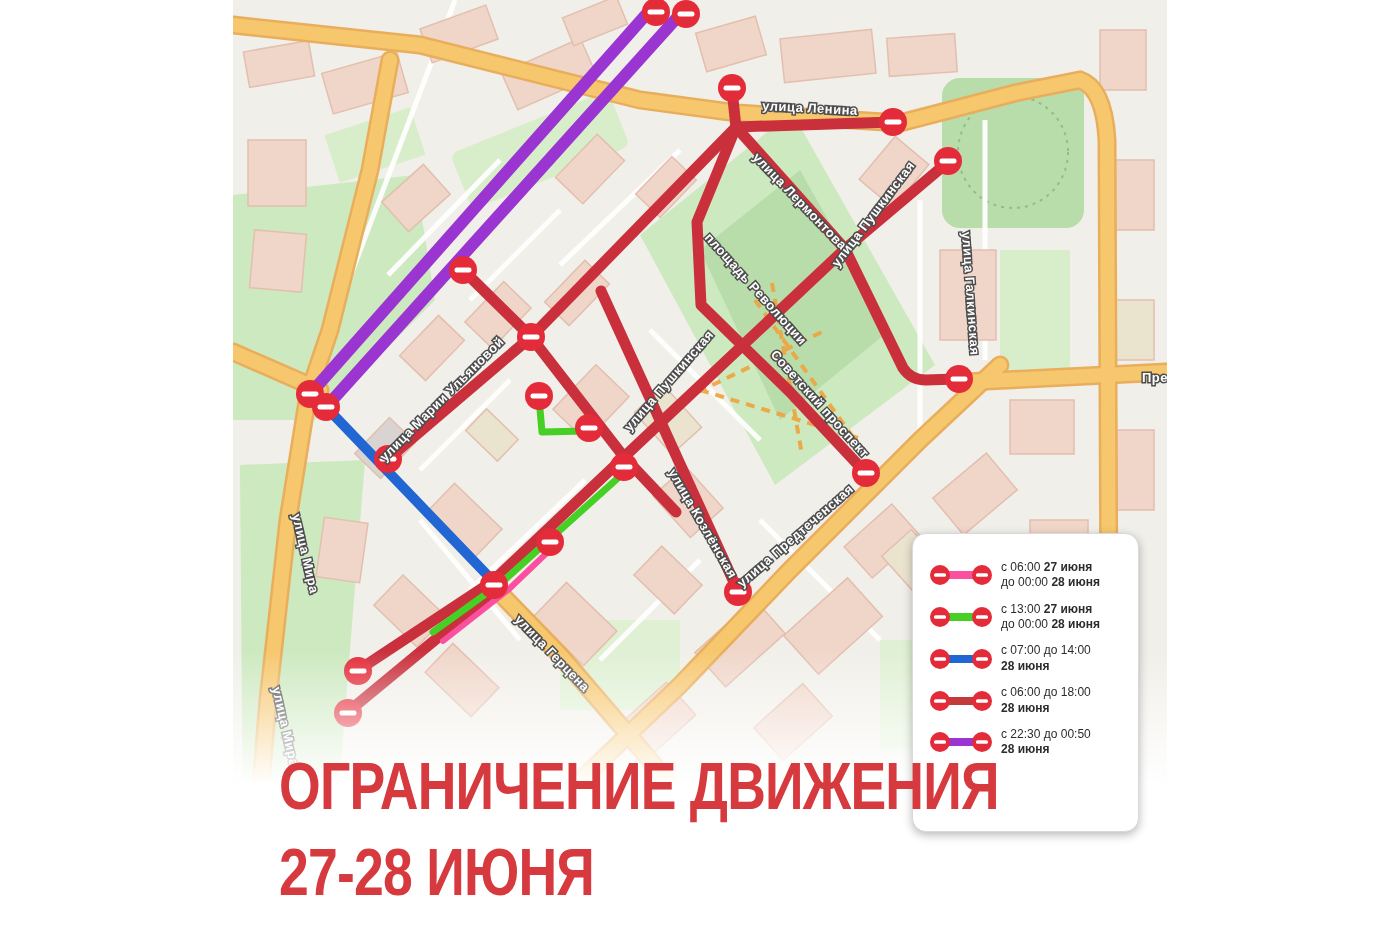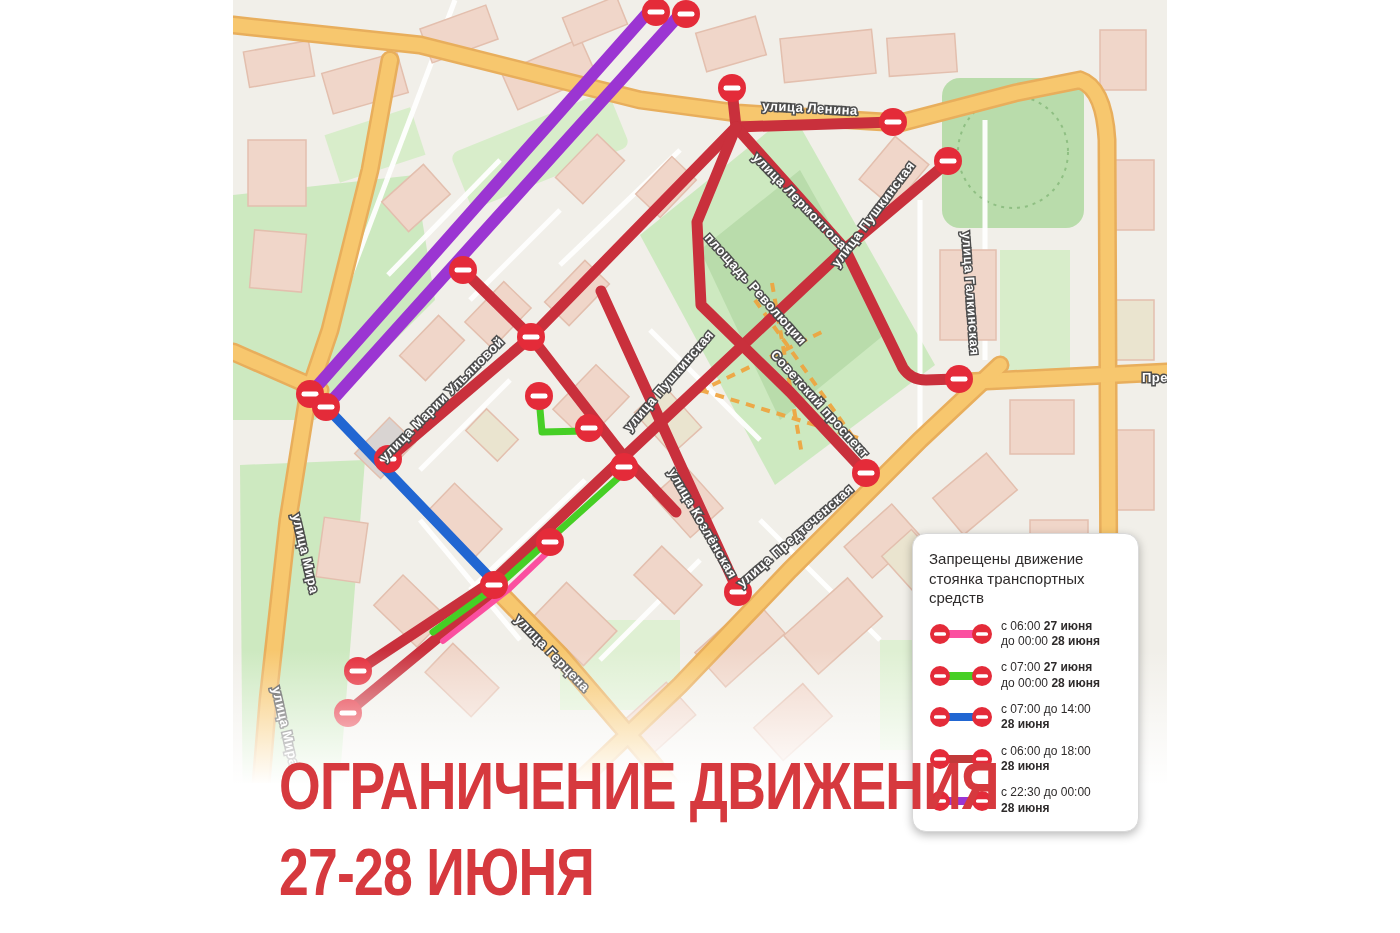--- a/index.html
+++ b/index.html
@@ -221,21 +221,20 @@
       <text class="street-label" transform="translate(514,620) rotate(46)">улица Герцена</text>
       <text class="street-label" transform="translate(1142,382)">Пре</text>
     </g>
 
     <rect x="233" y="650" width="934" height="135" fill="url(#fadeGrad)"></rect>
     <rect x="233" y="783" width="934" height="150" fill="#ffffff"></rect>
   </g>
 </svg>
 
 <div class="legend">
-  <div class="legend-title">Запрещены движение стоянка транспортных средств</div>
 
   <div class="legend-row">
     <svg class="legend-icon" width="64" height="26" viewBox="0 0 64 26">
       <line x1="10" y1="13" x2="54" y2="13" stroke="#fb4fa0" stroke-width="8"></line>
       <circle cx="11" cy="13" r="10" fill="#e42b39"></circle>
         <rect x="5" y="11.2" width="12" height="3.6" rx="1.6" fill="#fff"></rect>
       <circle cx="53" cy="13" r="10" fill="#e42b39"></circle>
         <rect x="47" y="11.2" width="12" height="3.6" rx="1.6" fill="#fff"></rect>
     </svg>
     <div class="legend-text">
@@ -246,21 +245,21 @@
 
   <div class="legend-row">
     <svg class="legend-icon" width="64" height="26" viewBox="0 0 64 26">
       <line x1="10" y1="13" x2="54" y2="13" stroke="#46cf25" stroke-width="8"></line>
       <circle cx="11" cy="13" r="10" fill="#e42b39"></circle>
         <rect x="5" y="11.2" width="12" height="3.6" rx="1.6" fill="#fff"></rect>
       <circle cx="53" cy="13" r="10" fill="#e42b39"></circle>
         <rect x="47" y="11.2" width="12" height="3.6" rx="1.6" fill="#fff"></rect>
     </svg>
     <div class="legend-text">
-      <span>с 07:00 </span><b>27 июня</b><br>
+      <span>с 13:00 </span><b>27 июня</b><br>
       <span>до 00:00 </span><b>28 июня</b>
     </div>
   </div>
 
   <div class="legend-row">
     <svg class="legend-icon" width="64" height="26" viewBox="0 0 64 26">
       <line x1="10" y1="13" x2="54" y2="13" stroke="#2166d2" stroke-width="8"></line>
       <circle cx="11" cy="13" r="10" fill="#e42b39"></circle>
         <rect x="5" y="11.2" width="12" height="3.6" rx="1.6" fill="#fff"></rect>
       <circle cx="53" cy="13" r="10" fill="#e42b39"></circle>
@@ -288,21 +287,21 @@
 
   <div class="legend-row">
     <svg class="legend-icon" width="64" height="26" viewBox="0 0 64 26">
       <line x1="10" y1="13" x2="54" y2="13" stroke="#9b35d2" stroke-width="8"></line>
       <circle cx="11" cy="13" r="10" fill="#e42b39"></circle>
         <rect x="5" y="11.2" width="12" height="3.6" rx="1.6" fill="#fff"></rect>
       <circle cx="53" cy="13" r="10" fill="#e42b39"></circle>
         <rect x="47" y="11.2" width="12" height="3.6" rx="1.6" fill="#fff"></rect>
     </svg>
     <div class="legend-text">
-      <span>с 22:30 до 00:00</span><br>
+      <span>с 22:30 до 00:50</span><br>
       <b>28 июня</b>
     </div>
   </div>
 </div>
 
 <div id="title-line1" class="big-title">ОГРАНИЧЕНИЕ ДВИЖЕНИЯ</div>
 <div id="title-line2" class="big-title">27-28 ИЮНЯ</div>
 <div class="subtitle">
   <br>
 </div>

